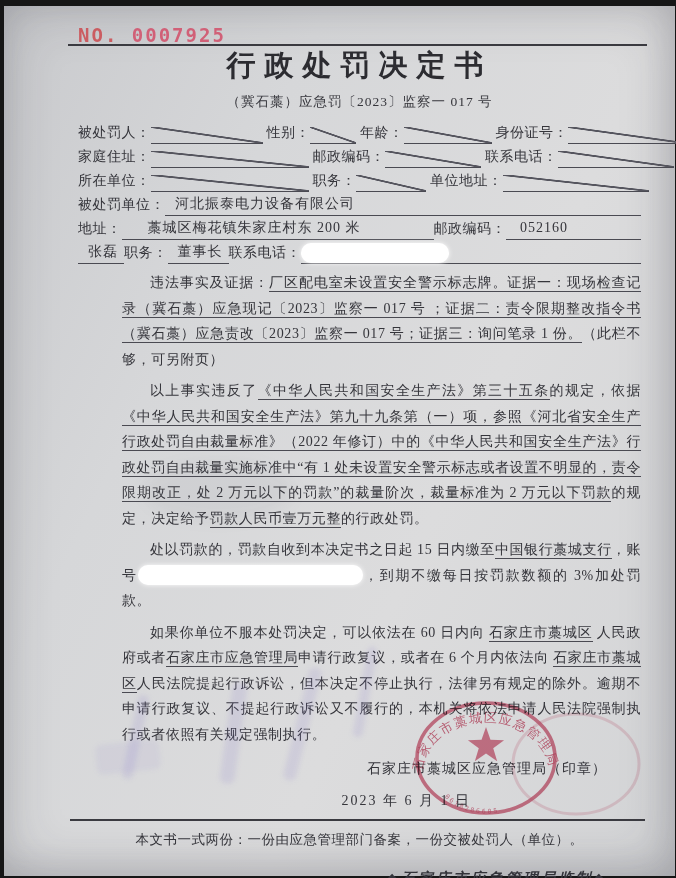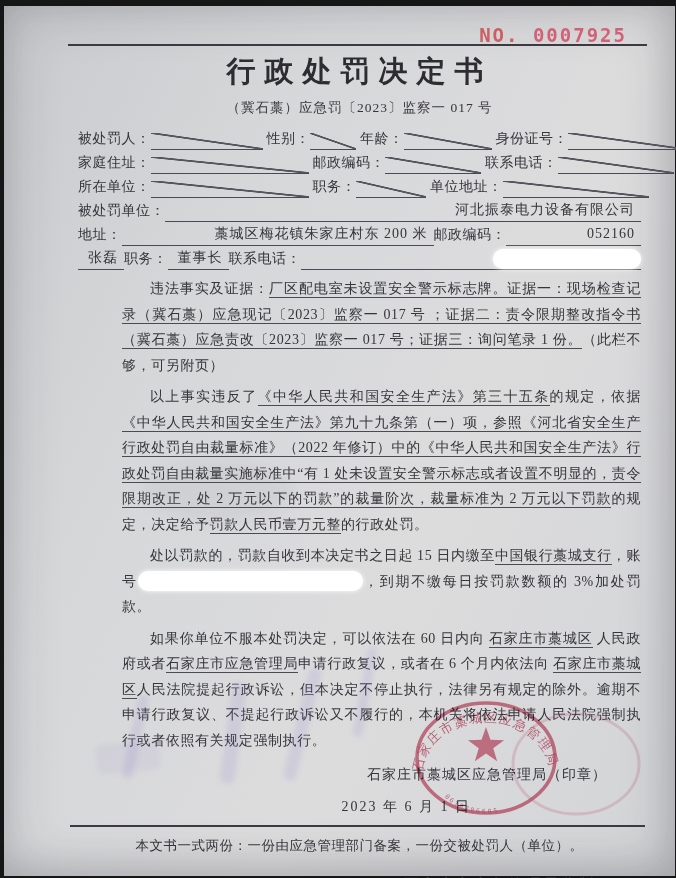--- a/index.html
+++ b/index.html
@@ -13,39 +13,39 @@
     position:absolute;left:4px;top:6px;width:671px;height:870px;
     background:linear-gradient(115deg,#c9cacd 0%,#d6d7d9 30%,#dcdcdd 62%,#d3d4d6 100%);
     box-shadow:inset 0 0 55px rgba(40,40,48,.22), inset -8px -10px 30px rgba(60,60,70,.12);
     color:#35353b;
     padding:12px 34px 0 74px;
     box-sizing:border-box;
     position:absolute;
   }
   
   .doc-no{
-    text-align:right;margin:6px 14px 0 0;
+    text-align:left;margin:6px 14px 0 0;
     font-family:"DejaVu Sans Mono","Liberation Mono",monospace;
     font-size:19px;letter-spacing:2px;font-weight:bold;line-height:22px;
   }
   .doc-no .pref{color:#cc4a4f;opacity:.85;}
   .doc-no .num{color:#d2556e;opacity:.9;}
   .title1{
     text-align:center;font-size:25px;font-weight:bold;letter-spacing:7px;
     color:#2f2f34;margin-top:12px;line-height:32px;
   }
   .title-rule{height:2px;background:#3a3a40;margin:-2px -6px 0 -10px;}
   .title2{
     text-align:center;font-size:29px;font-weight:bold;letter-spacing:9px;
-    color:#2c2c31;margin-top:6px;line-height:38px;
+    color:#2c2c31;line-height:38px;
   }
   .doc-code{text-align:center;font-size:13.5px;letter-spacing:1px;margin-top:8px;line-height:20px;}
   
   .form{margin-top:8px;font-size:14px;}
-  .form-row{display:flex;align-items:flex-end;height:24px;line-height:22px;white-space:nowrap;text-align:right;}
+  .form-row{display:flex;align-items:flex-end;height:24px;line-height:22px;white-space:nowrap;}
   .flabel{flex:0 0 auto;letter-spacing:.5px;}
   .blank{
     flex:0 0 auto;display:inline-block;height:16px;
     border-bottom:1.4px solid #4a4a52;margin-right:4px;
     background:
       linear-gradient(to top right,transparent 46%,#55555e 48%,#55555e 52%,transparent 54%);
   }
   .fvalue{
     flex:0 0 auto;border-bottom:1.4px solid #4a4a52;padding:0 6px 0 10px;
     letter-spacing:1px;

